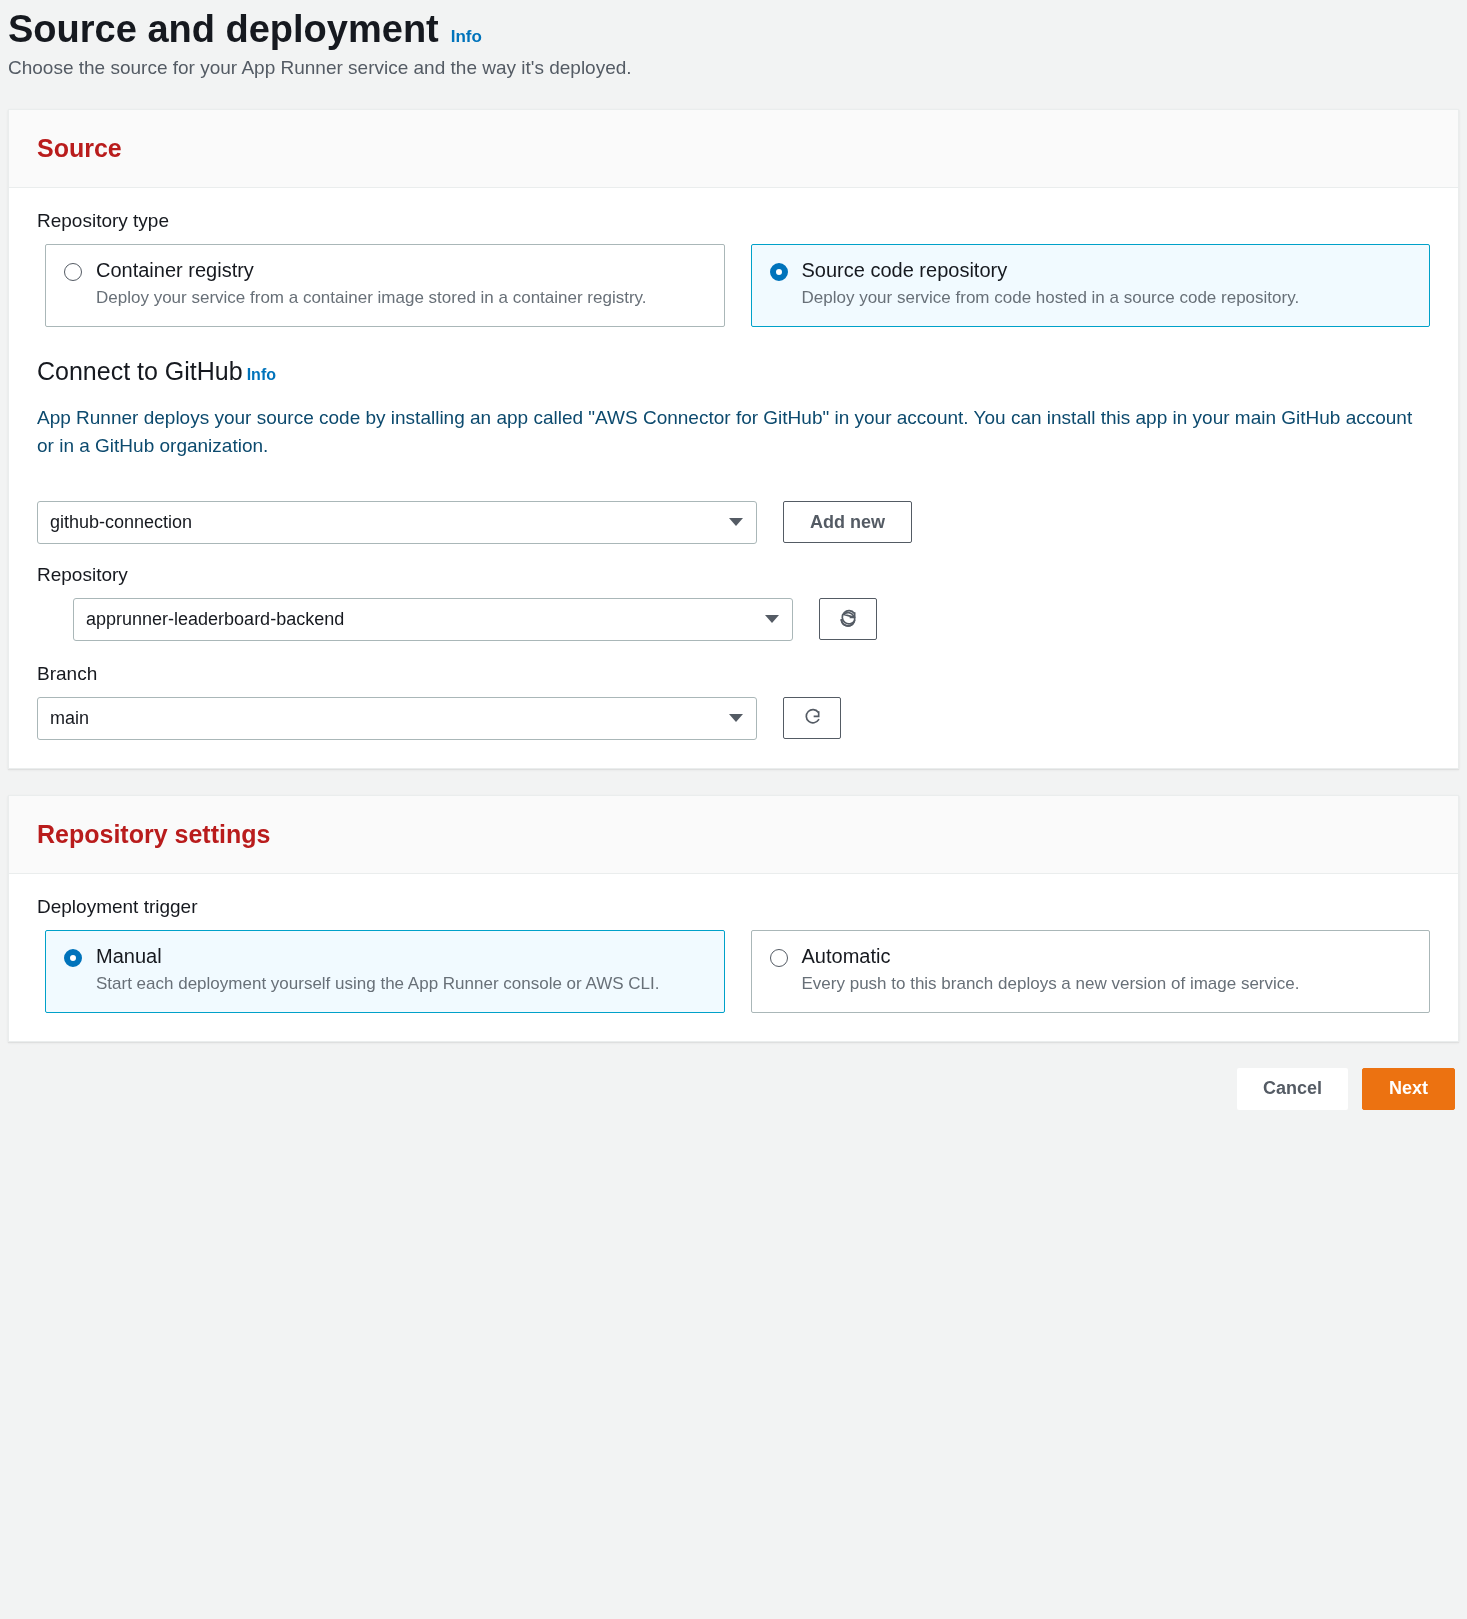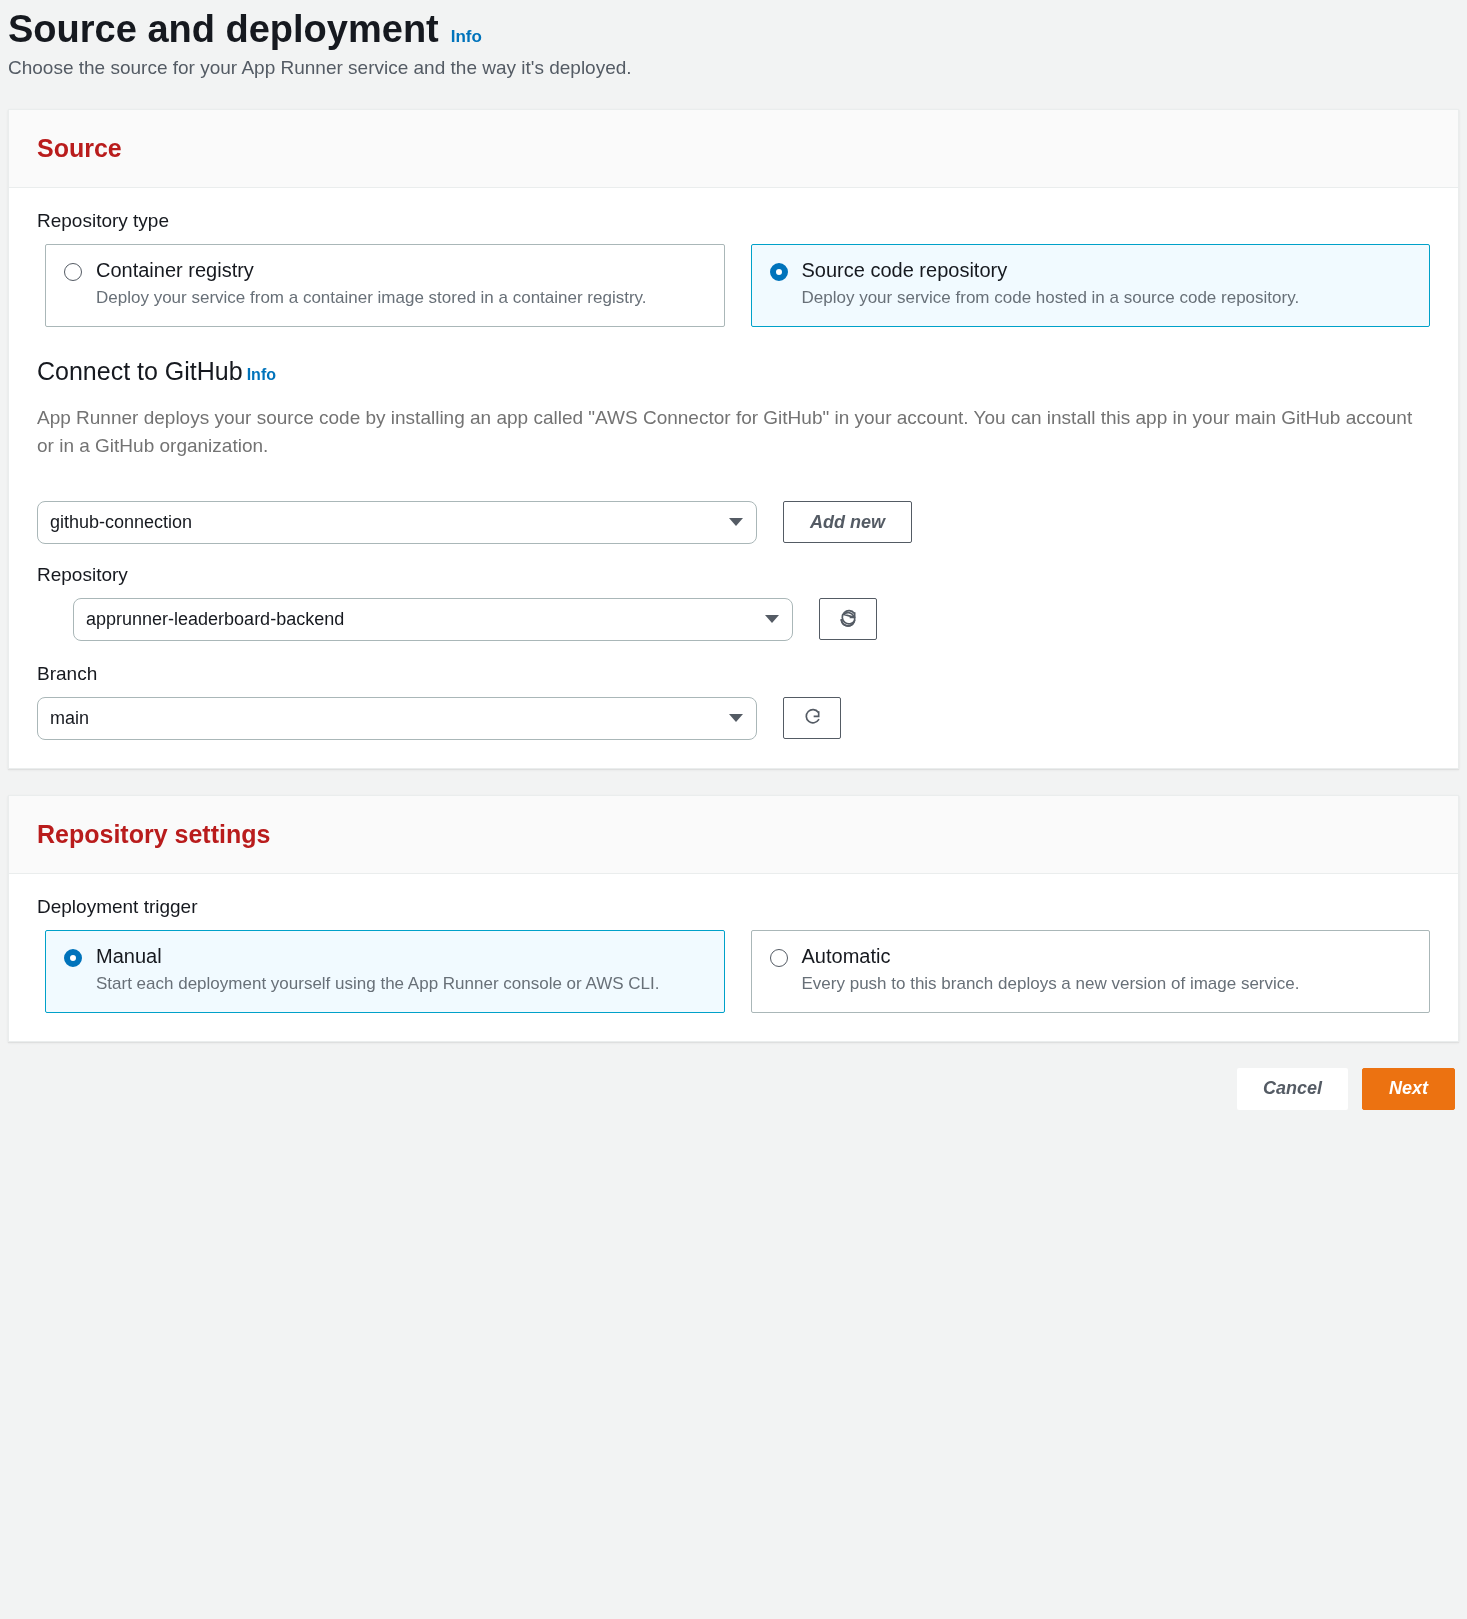--- a/index.html
+++ b/index.html
@@ -112,38 +112,38 @@
     color: #16191f;
   }
   .subsection-info {
     font-size: 16px;
     font-weight: 700;
     color: #0073bb;
     cursor: pointer;
   }
   .subsection-desc {
     font-size: 19px;
-    color: #737373;
+    color: #0c4a6e;
     line-height: 1.5;
     margin-bottom: 40px;
   }
   .control-row {
     display: flex;
     align-items: center;
     gap: 26px;
     margin-bottom: 20px;
   }
   .select-wrap {
     position: relative;
     flex: 0 1 720px;
   }
   .select {
     width: 100%;
     border: 1px solid #aab7b8;
-    border-radius: 8px;
+    border-radius: 3px;
     padding: 10px 40px 10px 12px;
     font-size: 18px;
     color: #16191f;
     background: #fff;
     cursor: pointer;
     min-height: 42px;
     display: flex;
     align-items: center;
   }
   .select-caret {
@@ -162,21 +162,20 @@
     color: #545b64;
     font-size: 18px;
     font-weight: 700;
     padding: 8px 26px;
     border-radius: 2px;
     cursor: pointer;
     min-height: 42px;
     display: inline-flex;
     align-items: center;
     justify-content: center;
-    font-style: italic;
   }
   .btn.icon-only { padding: 8px 18px; }
   .btn.primary {
     background: #ec7211;
     border-color: #ec7211;
     color: #fff;
   }
   .field-block { margin-bottom: 22px; }
   .footer-row {
     display: flex;

